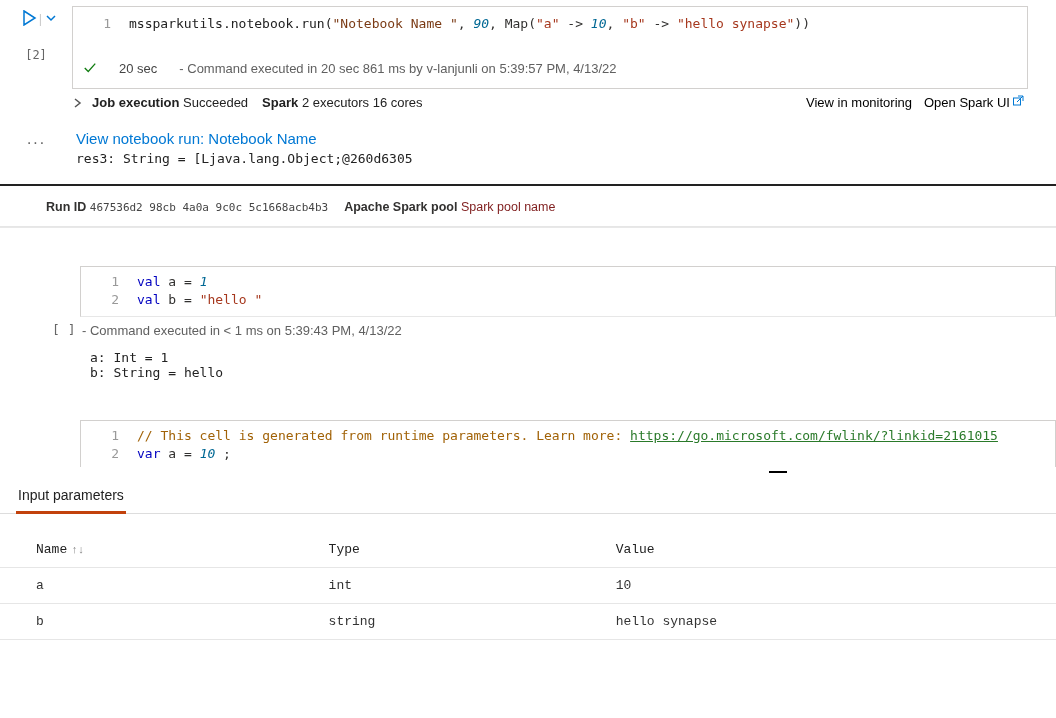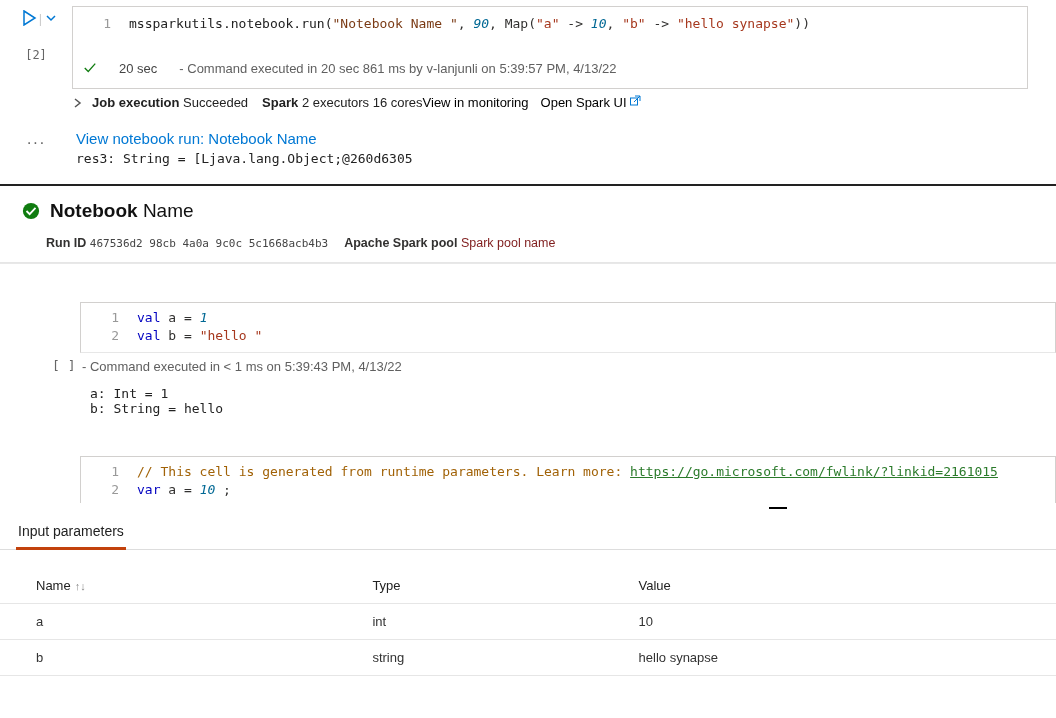--- a/index.html
+++ b/index.html
@@ -22,21 +22,21 @@
   .tk-strb { color:#7a3a14; } 
   .tk-num { color:#006894;font-style:italic; }
   .tk-kw { color:#0000c0; }
   .tk-comment { color:#a16207; }
   .tk-link { color:#2a7a2a; text-decoration: underline; }
 
   .status-row { padding:4px 0 6px 0; display:flex; align-items:flex-start; gap:22px; color:#606060; font-size:13px;margin-top:24px; }
   .check-icon { width:14px; height:14px; }
   .status-prim { color:#444; }
 
-  .jobexec-row { display:flex; justify-content:flex-start; padding:6px 0 10px 0; font-size:13px; }
+  .jobexec-row { display:flex; justify-content:space-between; padding:6px 0 10px 0; font-size:13px; }
   .jobexec-left { display:flex; align-items:center; gap:8px; }
   .chev { color:#555; }
   .bold { font-weight:600; color:#222; }
   .norm { color:#222; }
   .job-links { display:flex; gap:12px; margin-right:4px; }
   .link-blue { color:#000000; cursor:pointer; }
   .ext-icon { margin-left:2px; }
 
   .dots-row { display:flex; align-items:flex-start; margin-top:10px; }
   .dots { width:72px; text-align:center; color:#666; font-size:16px; letter-spacing:1px; padding-top:4px;}
@@ -68,21 +68,21 @@
 
   .runtimecell-wrap { padding-left:80px; margin-top:40px; }
   .runtime-box { border-top:1px solid #d2d0ce; border-left:1px solid #d2d0ce; border-right:1px solid #d2d0ce; padding:6px 10px 4px 10px;}
   .black-tick { border-bottom:2px solid #000; width:18px; margin-left:2px; margin-top:4px;}
 
   .sect-tabs { padding:10px 0 0 16px; }
   .sect-tab { display:inline-block; padding:4px 2px 8px 2px; font-size:14px; color:#222; border-bottom:3px solid #c2410c;}
   .sect-rule { border-top:1px solid #ddd; margin-top:-1px;}
 
   .tbl { width:100%; border-collapse:collapse; margin-top:18px;}
-  .tbl th, .tbl td { text-align:left; padding:10px 0 10px 36px; border-bottom:1px solid #e6e6e6; font-size:13px; color:#333;}
+  .tbl th, .tbl td { text-align:left; padding:10px 0 10px 36px; border-bottom:1px solid #e6e6e6; font-size:13px; color:#333;font-family:Liberation Mono, monospace;}
   .tbl th { font-weight:400; color:#222;}
   .sort-icon { font-size:11px; color:#888; margin-left:4px;}
 </style>
 </head>
 <body>
 
 <div class="root">
 
   <div class="cell-row">
     <div class="gutter-left">
@@ -134,27 +134,20 @@
   <div class="dots-row">
     <div class="dots">···</div>
     <div class="run-link-block">
       <span class="run-link">View notebook run: Notebook Name</span><br>
       <span class="mono">res3: String = [Ljava.lang.Object;@260d6305</span>
     </div>
   </div>
 
   <div class="hr-thick"></div>
 
-  <div class="nbhead-row">
-    <svg class="circle-check" viewBox="0 0 20 20">
-        <circle cx="10" cy="10" r="9" fill="#107c10"></circle>
-        <polyline points="5,10 8.5,13.5 15,6.5" fill="none" stroke="#fff" stroke-width="2"></polyline>
-      </svg>
-    <span class="nbhead-title"><span style="font-weight:700;">Notebook</span><span> Name</span></span>
-  </div>
 
   <div class="meta-row">
     <span><span class="meta-lbl">Run ID</span> <span class="meta-val-sm">467536d2 98cb 4a0a 9c0c 5c1668acb4b3</span></span>
     <span><span class="meta-lbl">Apache Spark pool</span> <span class="meta-val-nm">Spark pool name</span></span>
   </div>
   <div class="thin-rule"></div>
 
   <div class="thin-rule2"></div>
 
   <div class="nested-cell-wrap" style="position:relative;">

